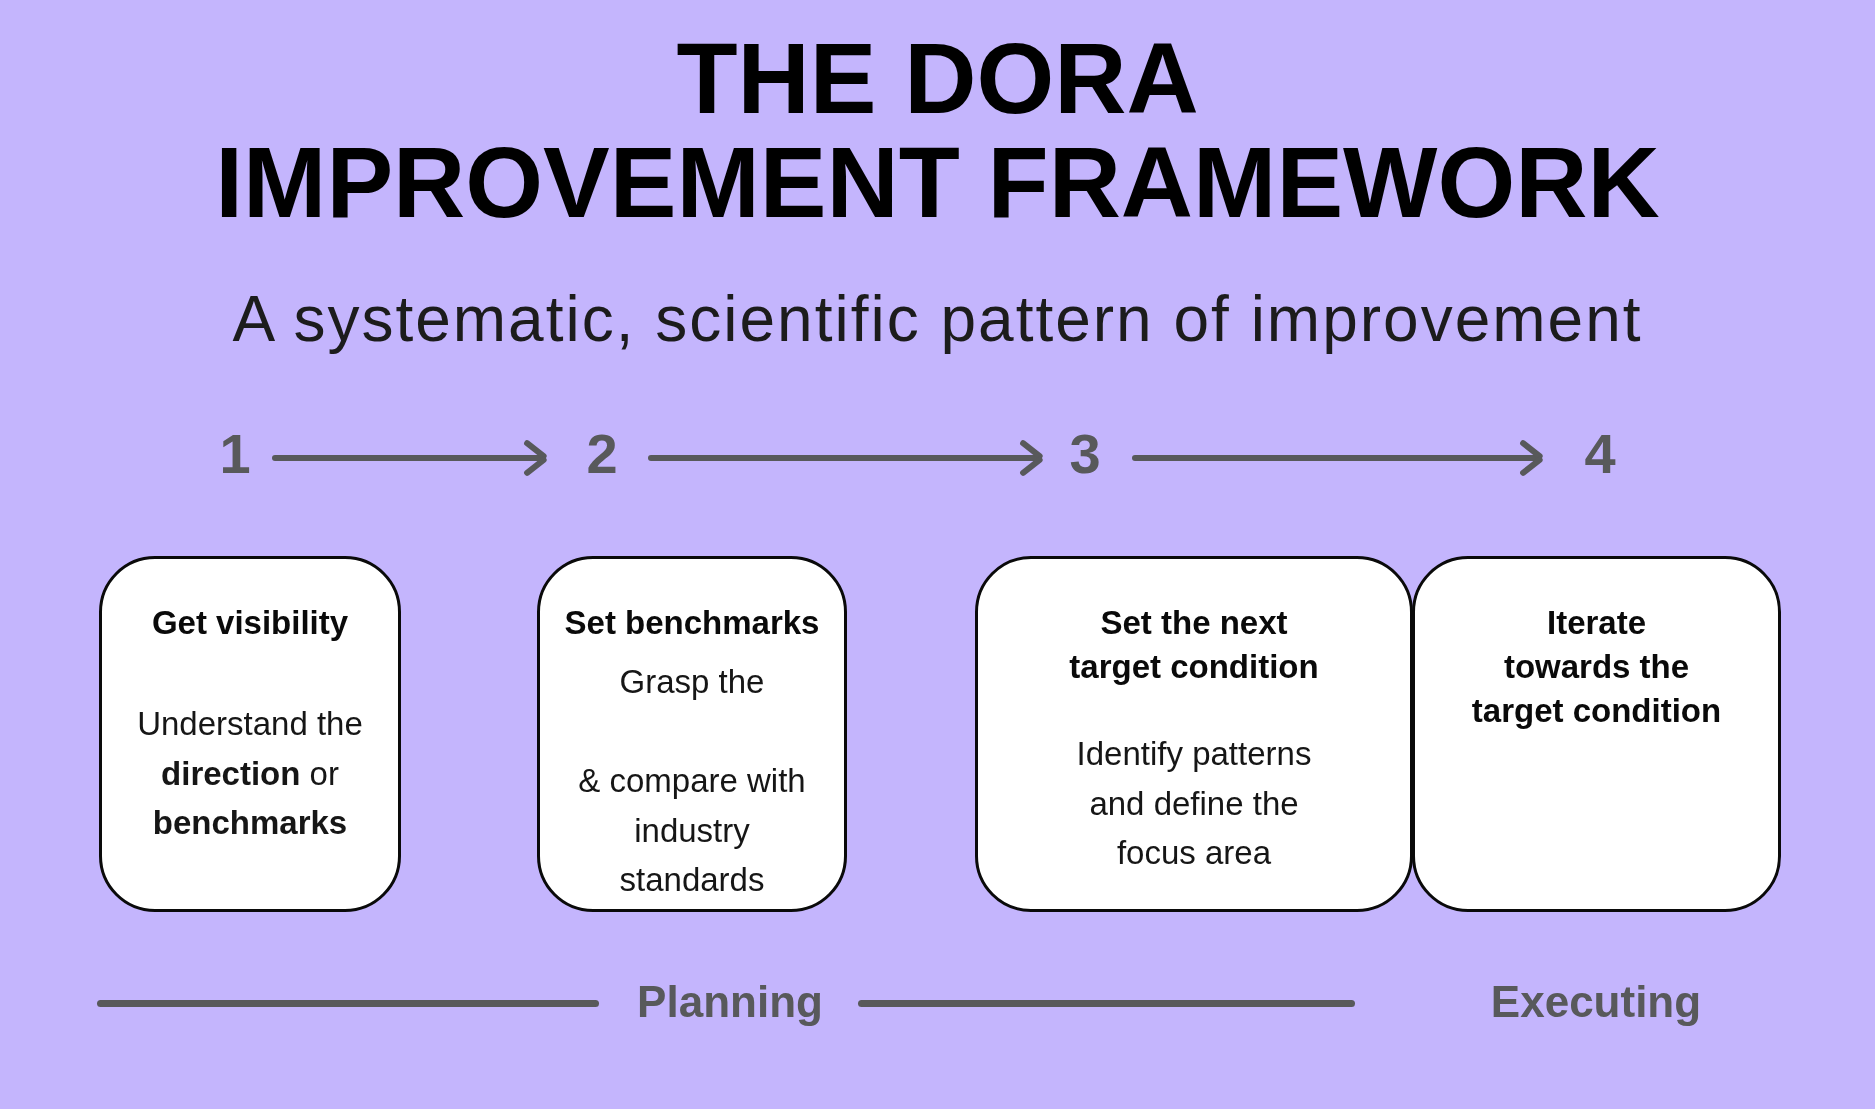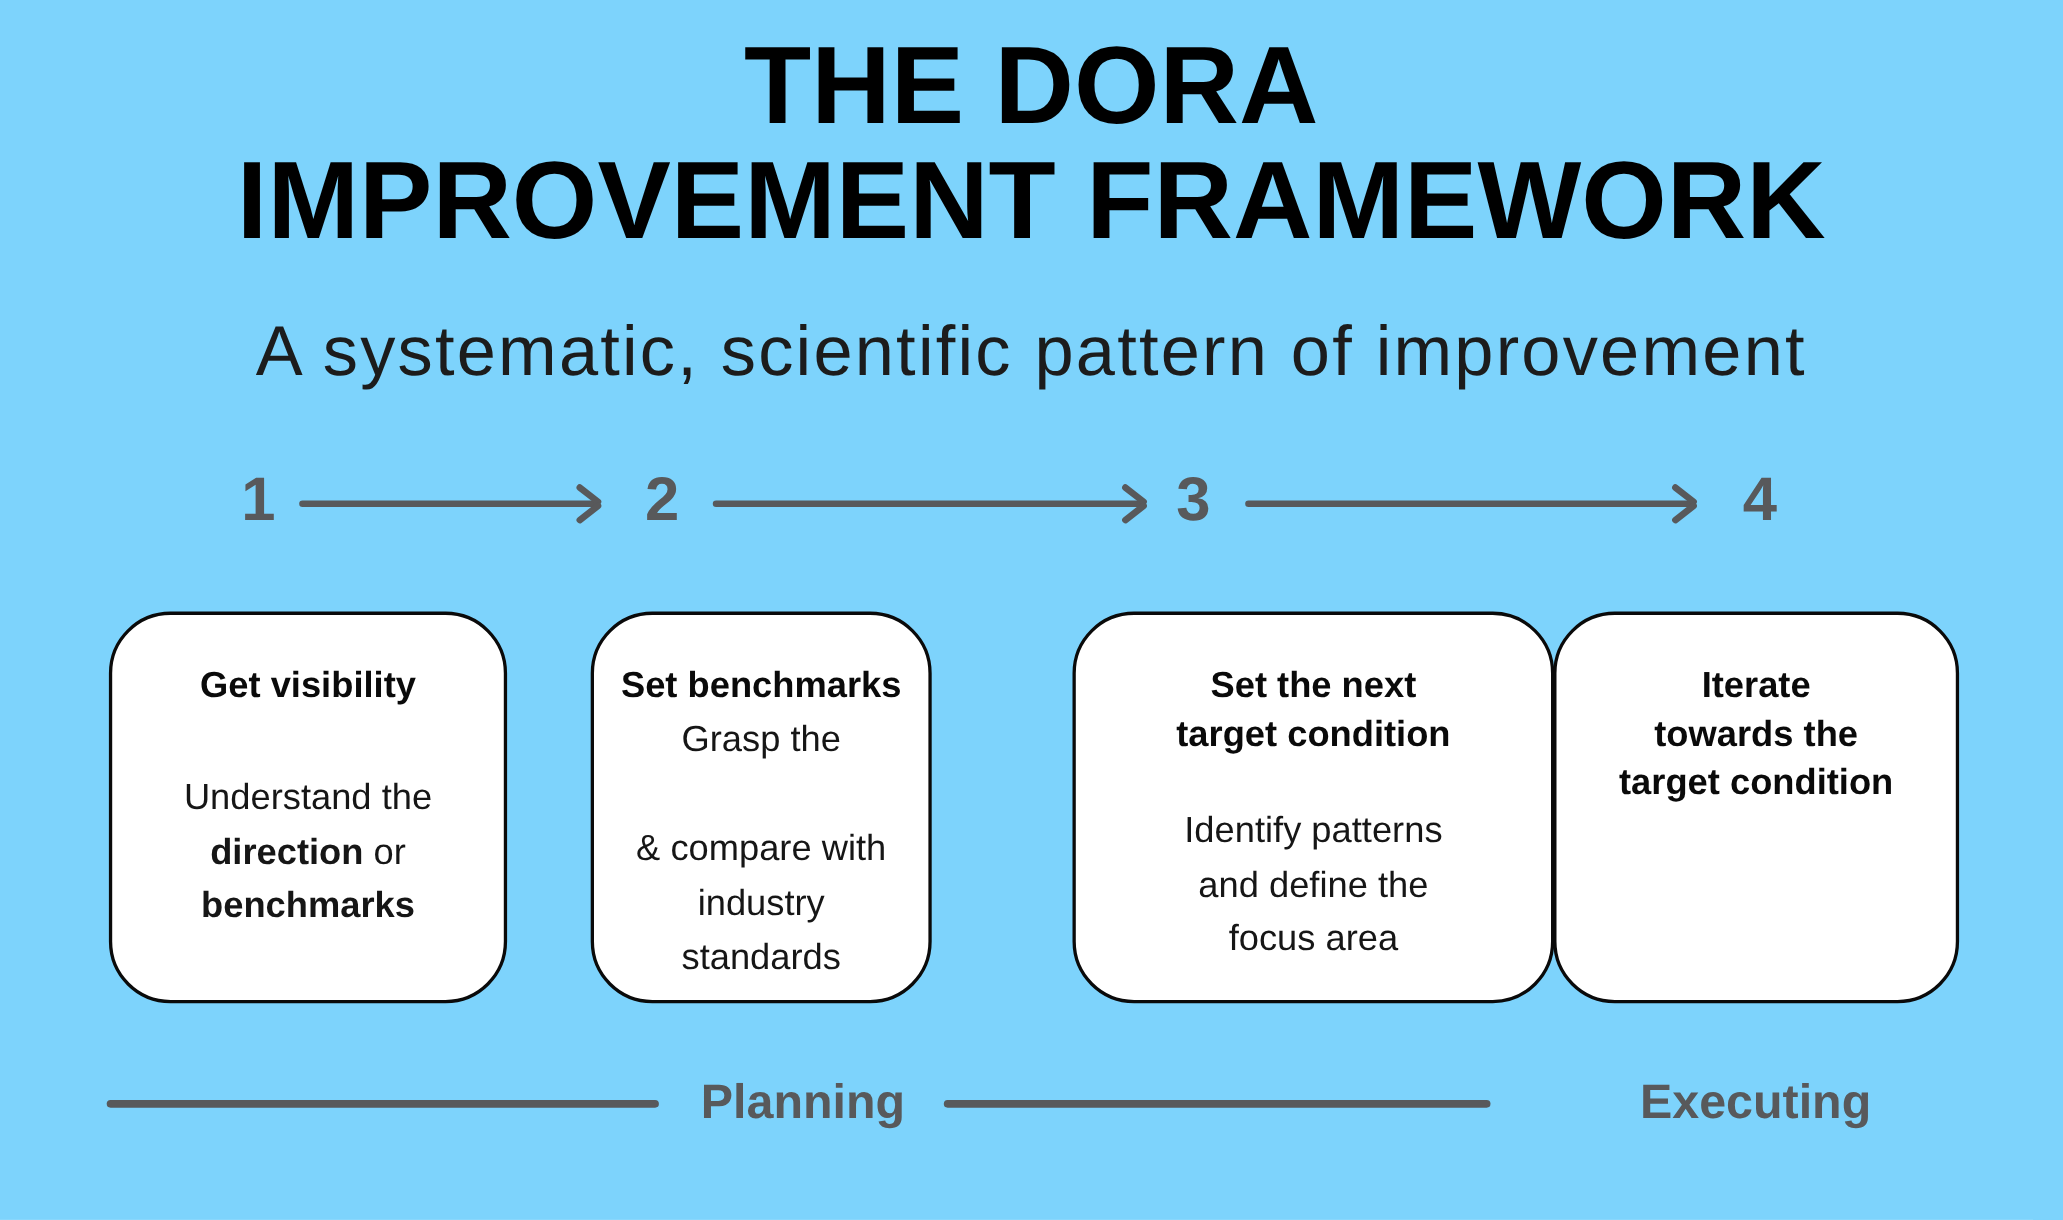--- a/index.html
+++ b/index.html
@@ -1,20 +1,20 @@
 <!DOCTYPE html>
 <html><head>
 <meta charset="utf-8">
 <style>
   html, body { margin: 0; padding: 0; background: #ffffff; }
   .canvas {
     position: relative;
     width: 1875px;
     height: 1109px;
-    background: #7dd3fc;
+    background: #c4b5fd;
     overflow: hidden;
     font-family: "Liberation Sans", "DejaVu Sans", sans-serif;
     color: #0d0d0d;
   }
 
   
   .title {
     position: absolute;
     top: 26px; left: 0; right: 0;
     text-align: center;
@@ -85,21 +85,21 @@
     color: #0a0a0a;
   }
   .card-body {
     margin: 40px 0 0;
     font-size: 33px;
     font-weight: 400;
     line-height: 1.5;
     color: #161616;
   }
   .card.roomy .card-body { margin-top: 54px; }
-  .card.tight .card-body { margin-top: 2px; }
+  .card.tight .card-body { margin-top: 12px; }
   .card-body b { font-weight: 700; }
 
   
   .phase-line {
     position: absolute;
     top: 1000px;
     height: 7px;
     background: #58595b;
     border-radius: 4px;
   }
@@ -128,21 +128,21 @@
   <div>
     <span class="num" style="left:235px">1</span>
     <div class="arrow" style="left:272px;width:272px"></div>
     <span class="num" style="left:602px">2</span>
     <div class="arrow" style="left:648px;width:392px"></div>
     <span class="num" style="left:1085px">3</span>
     <div class="arrow" style="left:1132px;width:408px"></div>
     <span class="num" style="left:1600px">4</span>
   </div>
 
-  <section class="card roomy" style="left:99px;width:362px">
+  <section class="card roomy" style="left:99px;width:302px">
     <h2 class="card-heading">Get visibility</h2>
     <p class="card-body"><span>Understand the</span><br><b>direction</b><span> or</span><br><b>benchmarks</b></p>
   </section>
 
   <section class="card tight" style="left:537px;width:310px">
     <h2 class="card-heading">Set benchmarks</h2>
     <p class="card-body"><span>Grasp the</span><br><br><span>&amp; compare with</span><br><span>industry</span><br><span>standards</span></p>
   </section>
 
   <section class="card" style="left:975px;width:438px">

